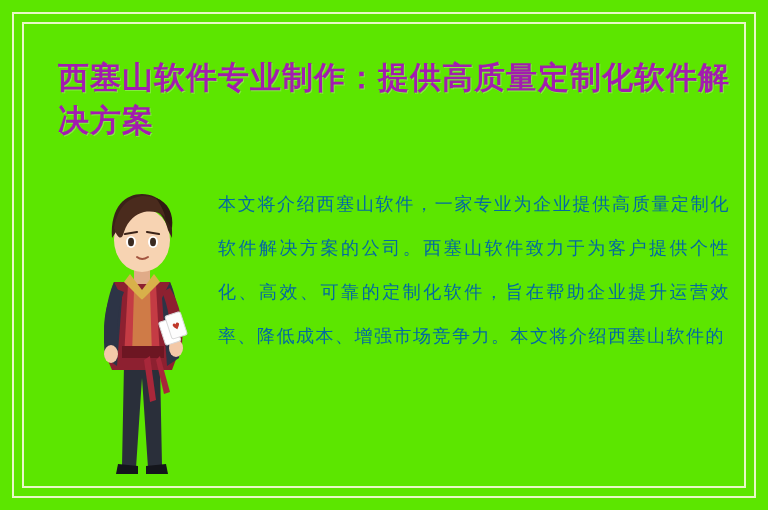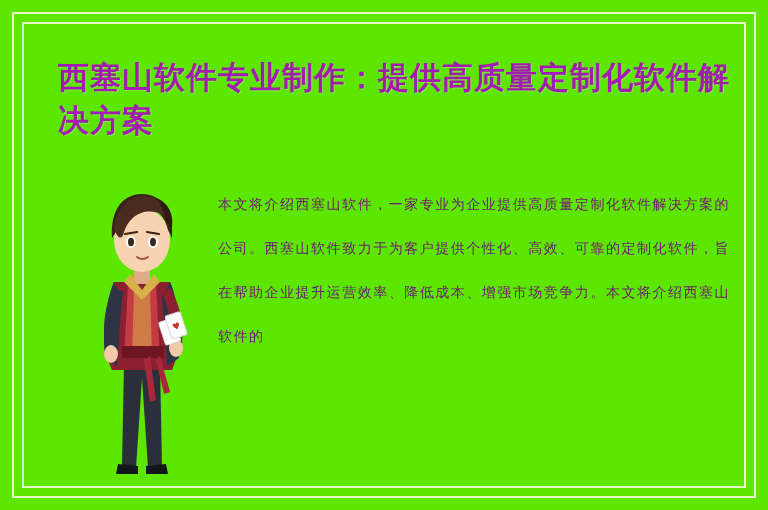--- a/index.html
+++ b/index.html
@@ -50,23 +50,23 @@
     letter-spacing: 1px;
     text-shadow: 1px 1px 0 rgba(255,255,255,0.25);
     margin-left: 12px;
   }
   .body-text {
     position: absolute;
     left: 218px;
     top: 182px;
     width: 512px;
     font-family: "DejaVu Sans", sans-serif;
-    font-size: 14px;
+    font-size: 18px;
     line-height: 44px;
-    color: #701a75;
+    color: #0369a1;
     text-align: justify;
     letter-spacing: 1.5px;
   }
   .character {
     position: absolute;
     left: 72px;
     top: 178px;
     width: 140px;
     height: 300px;
   }

